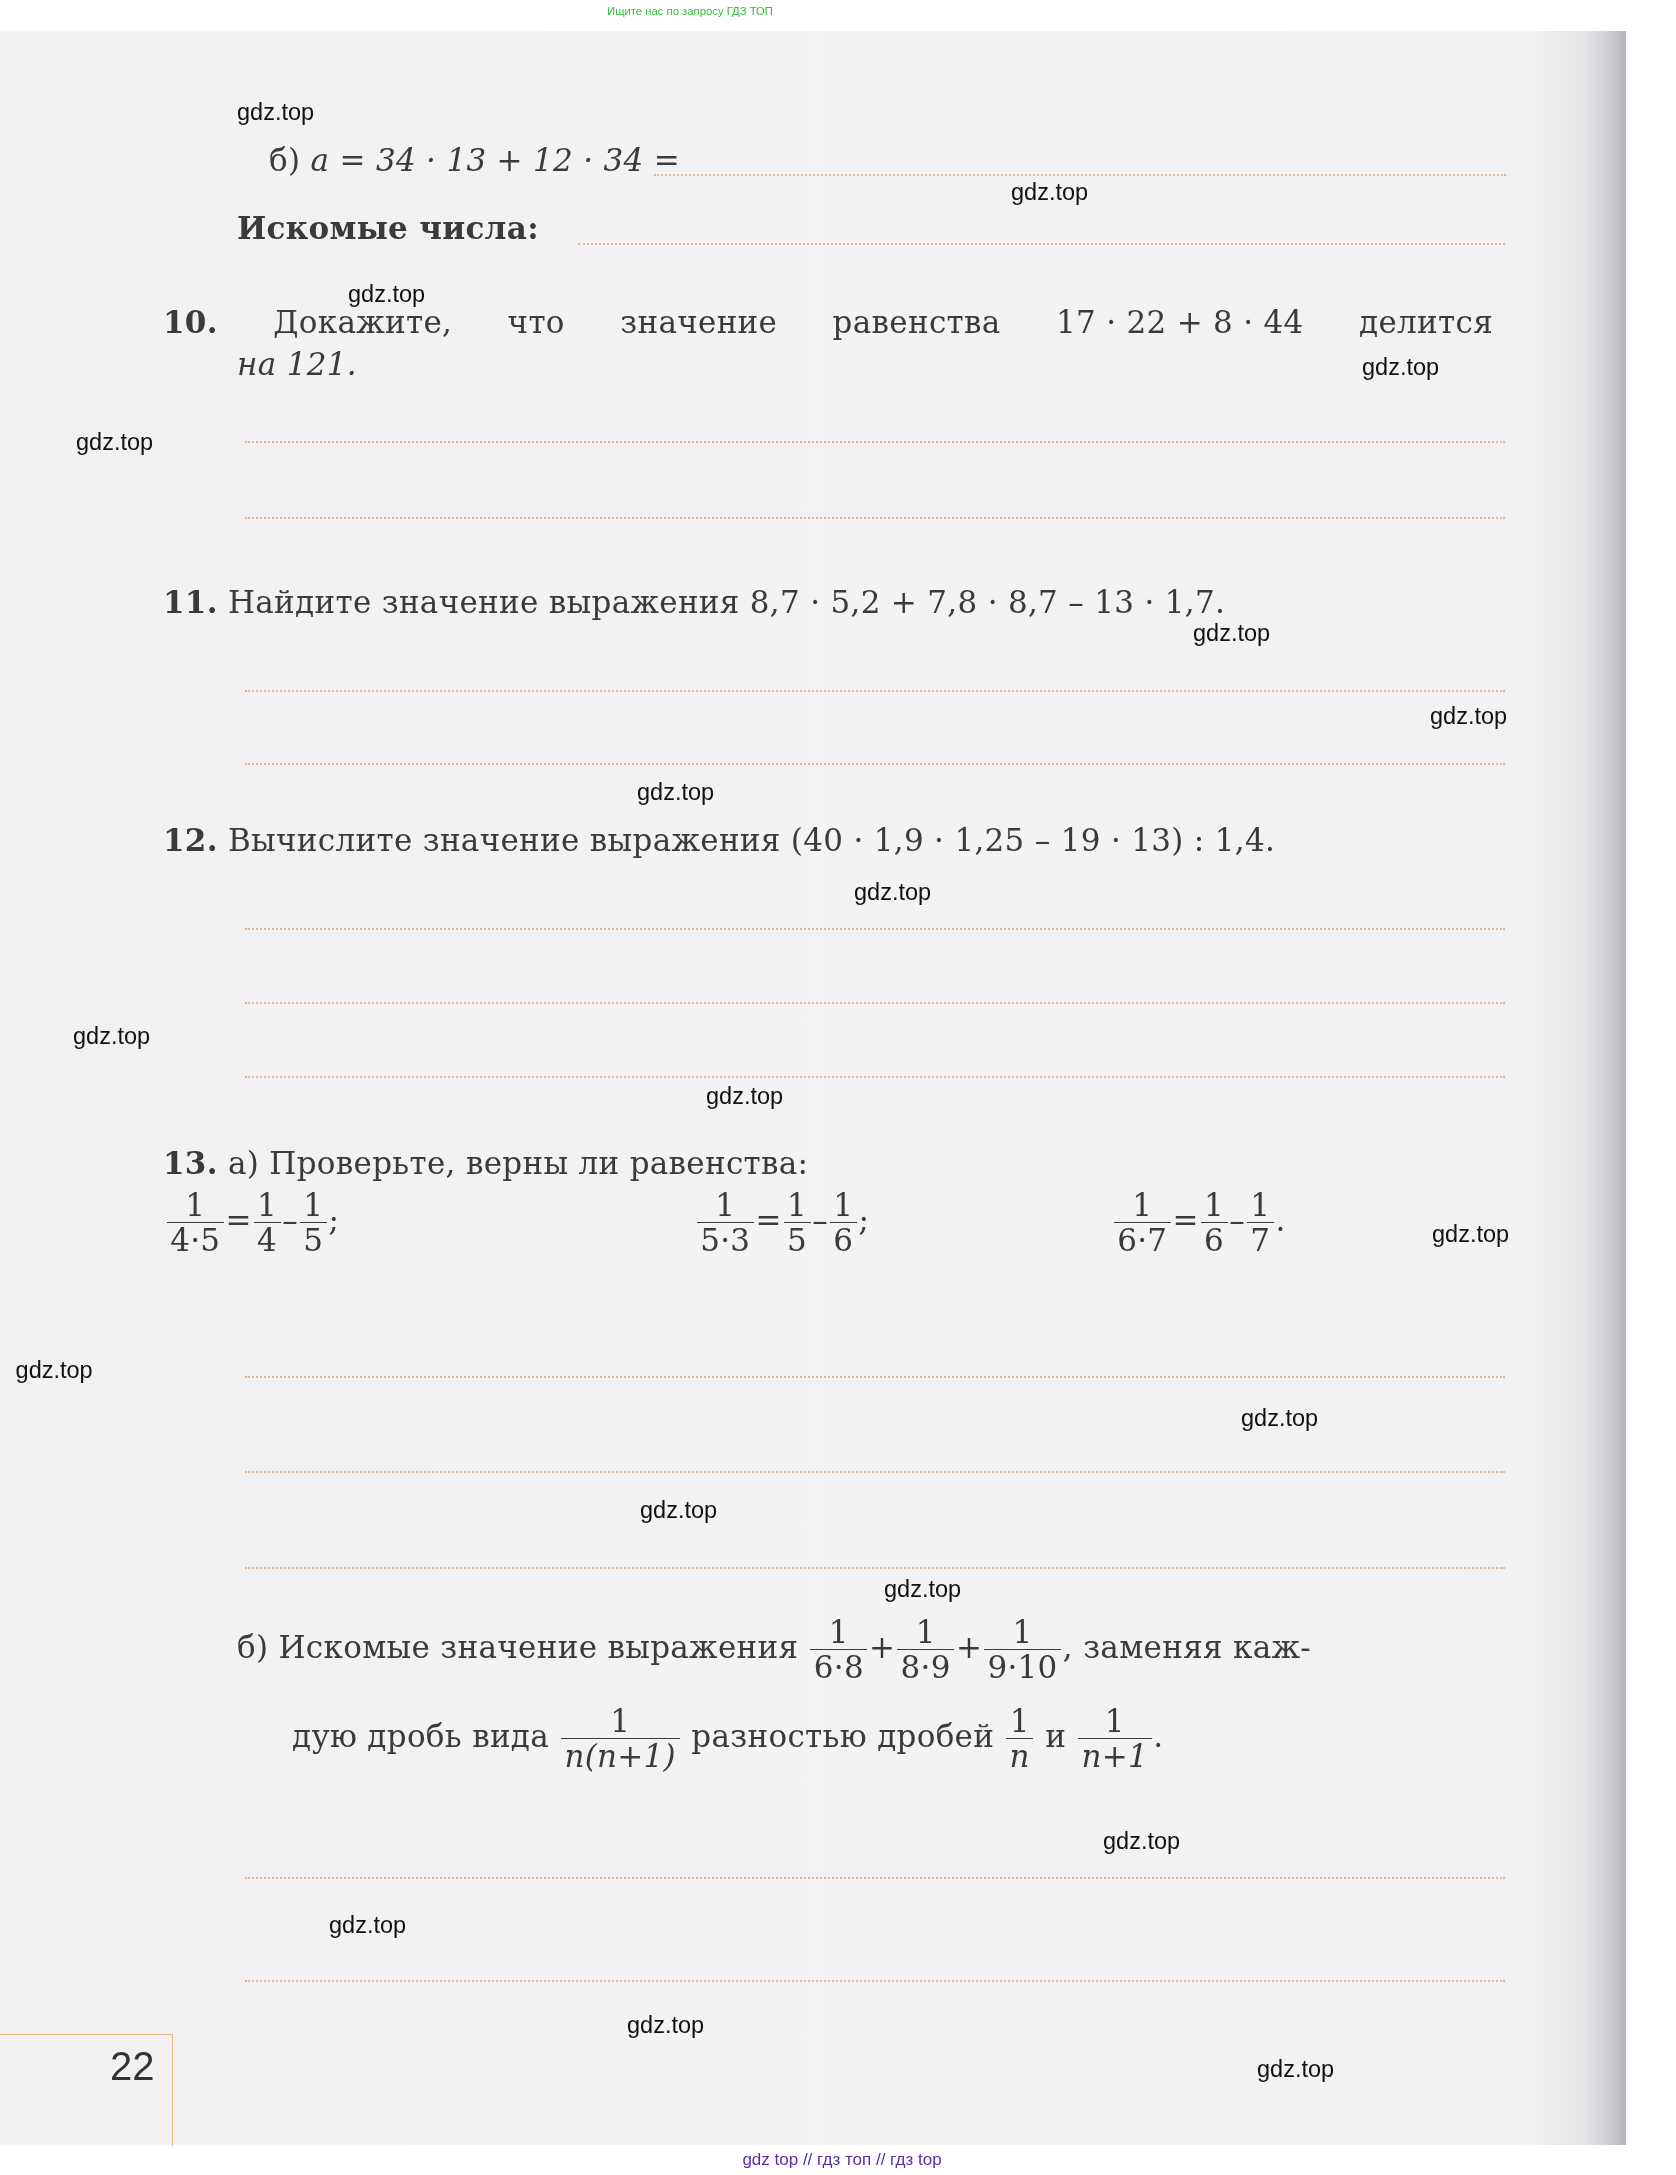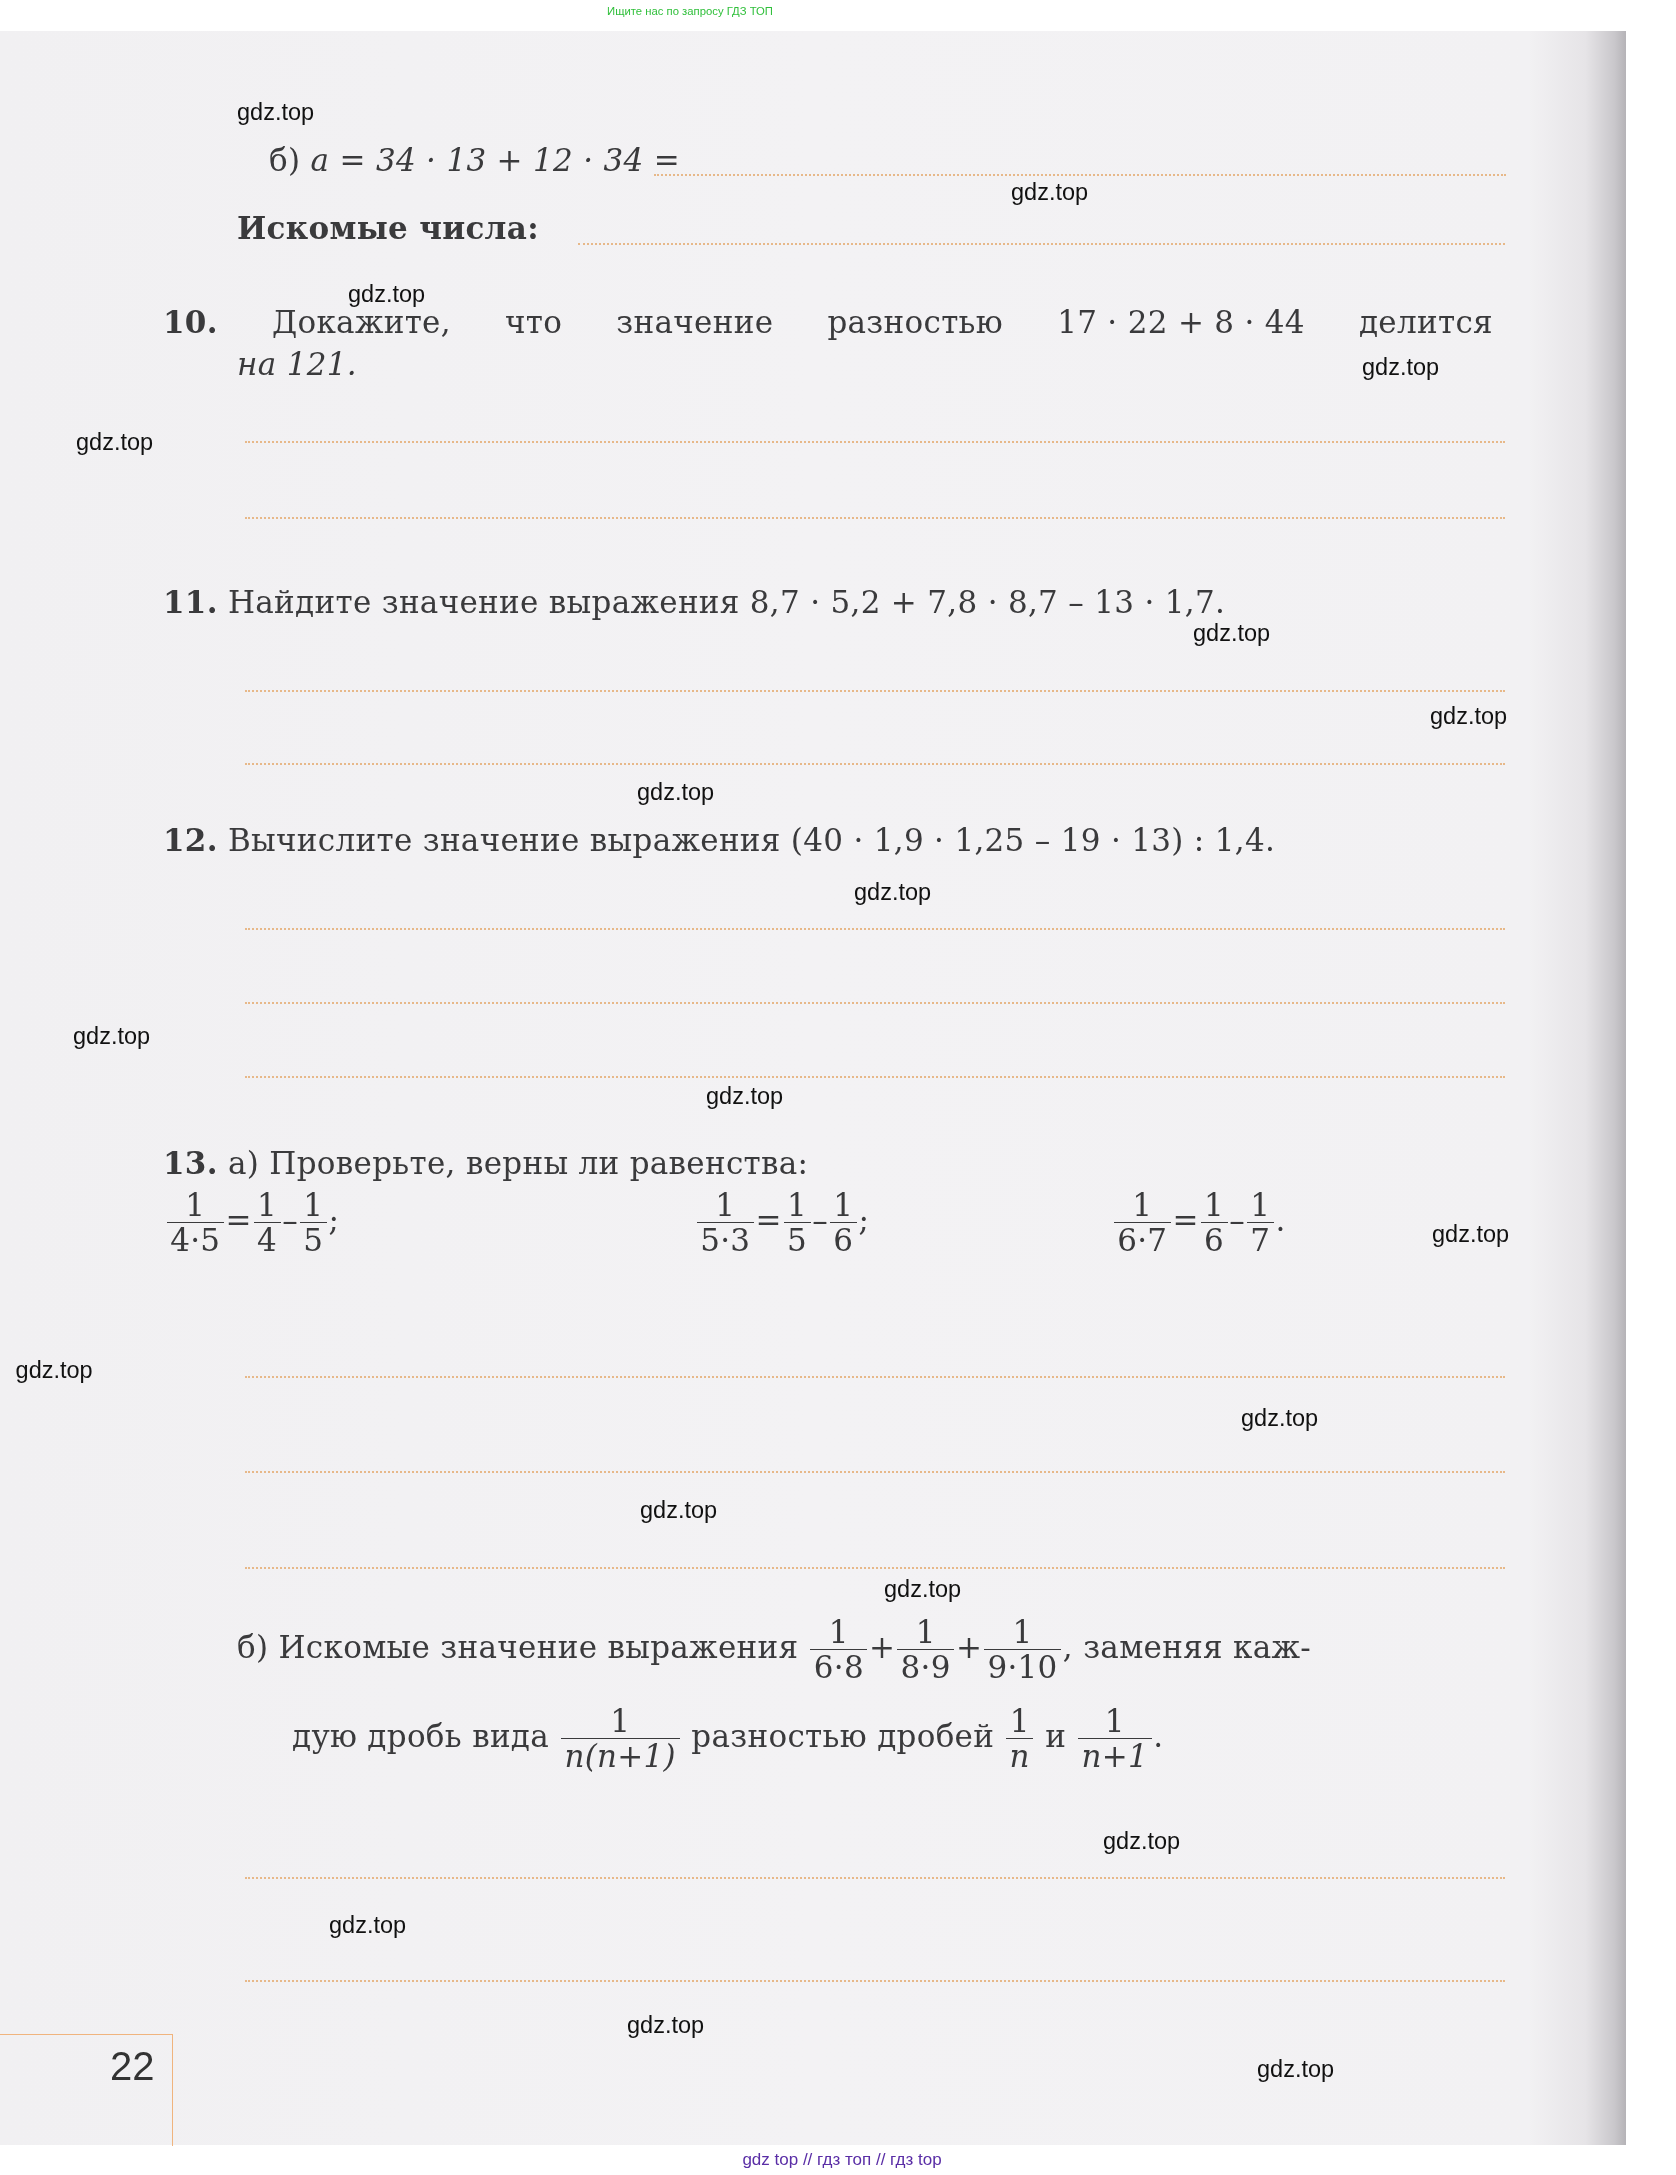--- a/index.html
+++ b/index.html
@@ -61,21 +61,21 @@
 </div>
 <div class="dots" style="left:654px;top:174px;width:852px;"></div>
 <div class="line-text" style="left:237px;top:210px;font-weight:bold;">Искомые числа:</div>
 <div class="dots" style="left:578px;top:243px;width:927px;"></div>
 
 <div class="line-text" style="left:163px;top:304px;width:1330px;display:flex;justify-content:space-between;">
   <span class="num">10.</span>
   <span>Докажите,</span>
   <span>что</span>
   <span>значение</span>
-  <span>разностью</span>
+  <span>равенства</span>
   <span>17 · 22 + 8 · 44</span>
   <span>делится</span>
 </div>
 <div class="line-text" style="left:237px;top:346px;font-style:italic;">на 121.</div>
 <div class="dots" style="left:245px;top:441px;width:1260px;"></div>
 <div class="dots" style="left:245px;top:517px;width:1260px;"></div>
 
 <div class="line-text" style="left:163px;top:584px;">
   <span class="num">11.</span>
   <span>Найдите значение выражения 8,7 · 5,2 + 7,8 · 8,7 – 13 · 1,7.</span>

